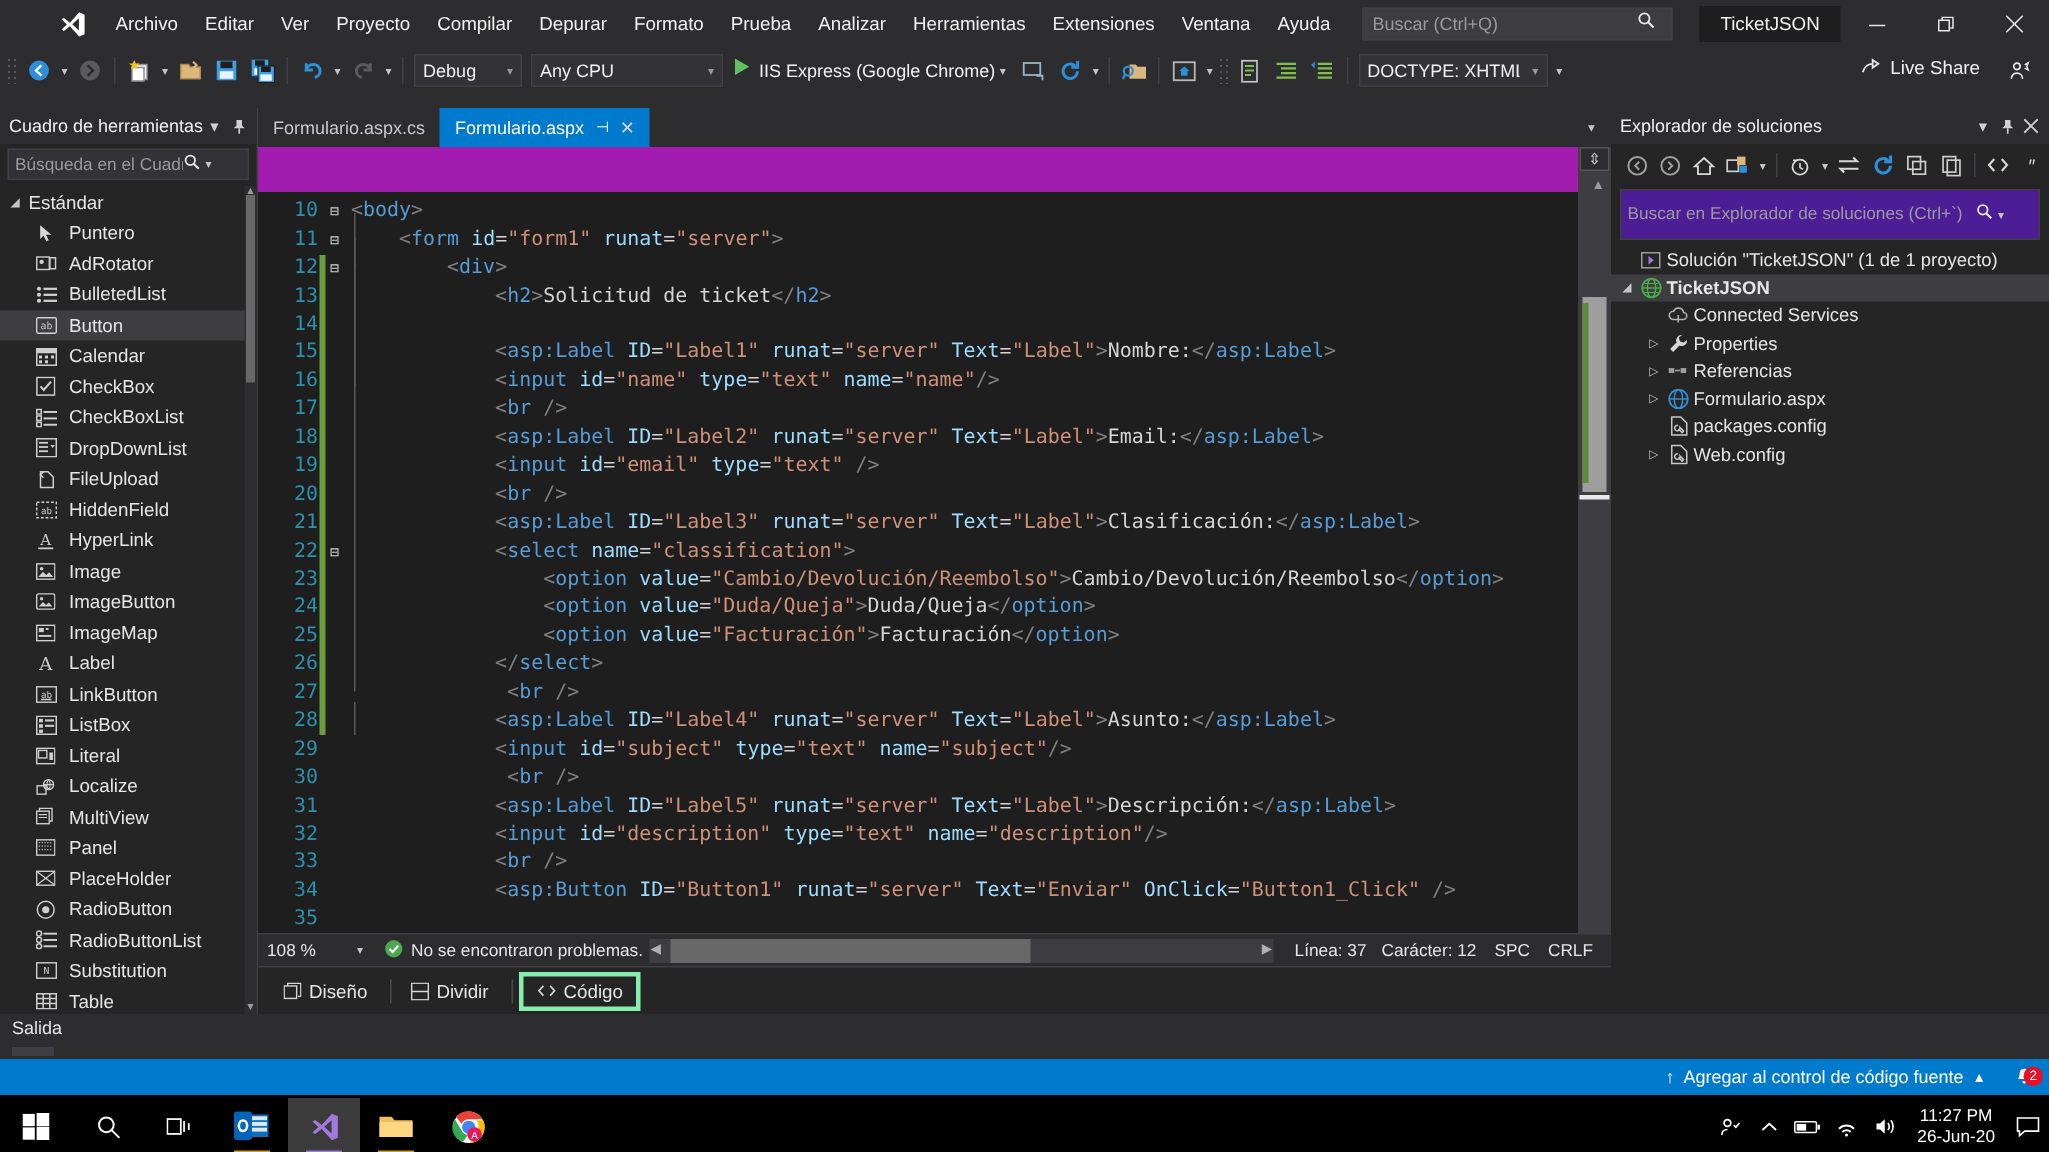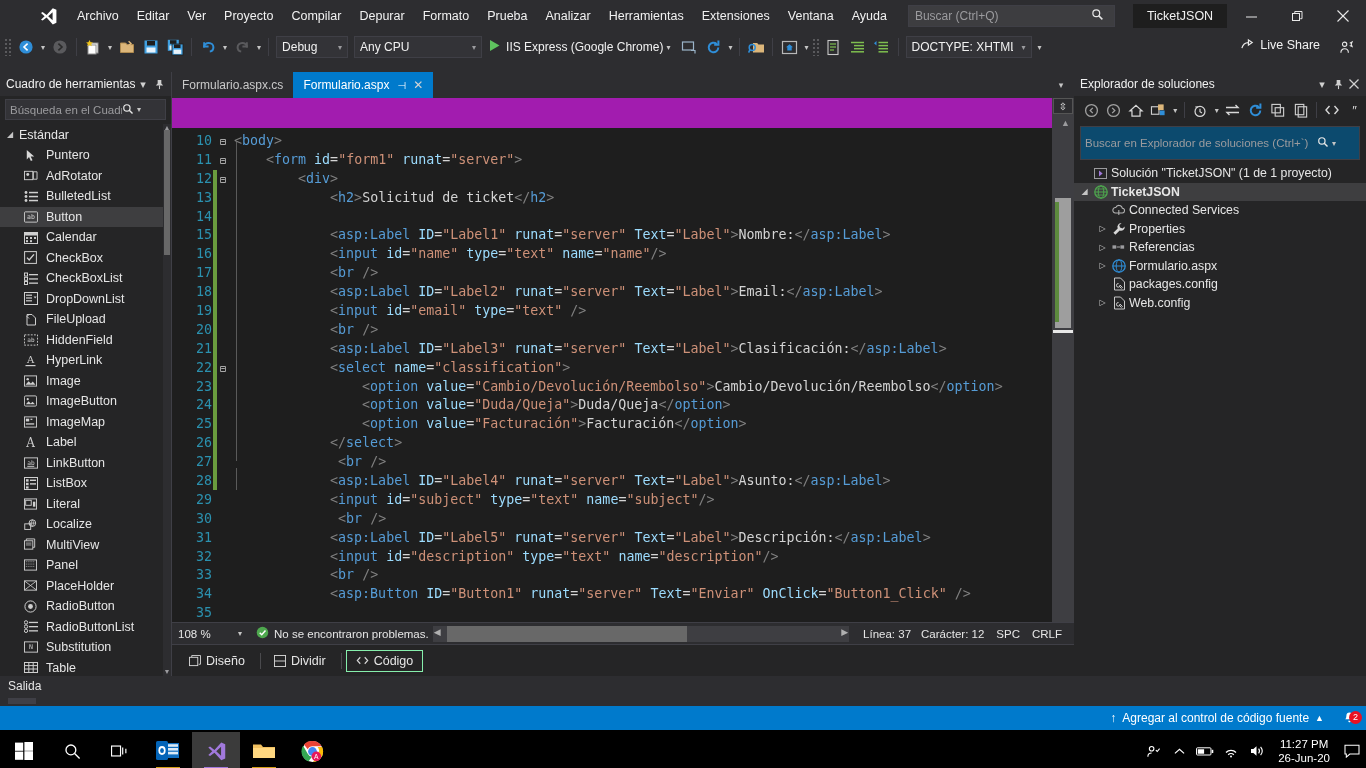--- a/index.html
+++ b/index.html
@@ -156,30 +156,30 @@
                color: #e6e6e6; font-size: 11.5px; border-top: 1px solid #3f3f46; }
   .zoom-cell { width: 76px; display: flex; align-items: center; justify-content: space-between;
                padding: 0 6px; }
   .hscroll { flex: 1; height: 16px; background: #3e3e42; position: relative; margin: 0 4px; }
   .hthumb { position: absolute; left: 14px; top: 0; width: 240px; height: 16px; background: #686868; }
   .designer-tabs { position: absolute; left: 0; bottom: 0; width: 902px; height: 32px;
                    background: #252526; display: flex; align-items: center; padding-left: 8px;
                    border-top: 1px solid #3f3f46; }
   .dtab { display: flex; align-items: center; color: #e6e6e6; font-size: 12.5px;
           padding: 3px 9px; margin-right: 2px; }
-  .dtab.sel { border: 1px solid #86efac; }
+  .dtab.sel { border: 3px solid #86efac; }
   .dsep { width: 1px; height: 16px; background: #4a4a4d; margin: 0 4px; }
 
   
   .solexp { position: absolute; left: 1074px; top: 72px; width: 292px; height: 604px;
             background: #252526; }
   .se-toolbar { height: 28px; display: flex; align-items: center; padding-left: 6px; }
   .se-btn { width: 24px; height: 22px; display: flex; align-items: center; justify-content: center; }
   .se-sep { width: 1px; height: 16px; background: #3f3f46; margin: 0 4px; }
-  .se-search { margin: 2px 6px 4px; height: 21px; background: #0c4a6e; border: 1px solid #3f3f46;
+  .se-search { margin: 2px 6px 4px; height: 21px; background: #4c1d95; border: 1px solid #3f3f46;
                display: flex; align-items: center; padding: 16px 4px; }
   .se-search input { background: transparent; border: 0; outline: none; color: #a8a8aa;
                      font-size: 11.5px; width: 232px; font-family: "Liberation Sans", sans-serif; }
   .se-search input::placeholder { color: #9b9b9e; }
   .se-row { display: flex; align-items: center; height: 18.5px; color: #e6e6e6; font-size: 12.3px;
             white-space: nowrap; }
   .se-row.sel { background: #3e3e40; }
   .se-exp { width: 13px; text-align: center; color: #c5c5c5; font-size: 8px; }
   .se-ico { width: 20px; display: flex; align-items: center; justify-content: center; }
 

